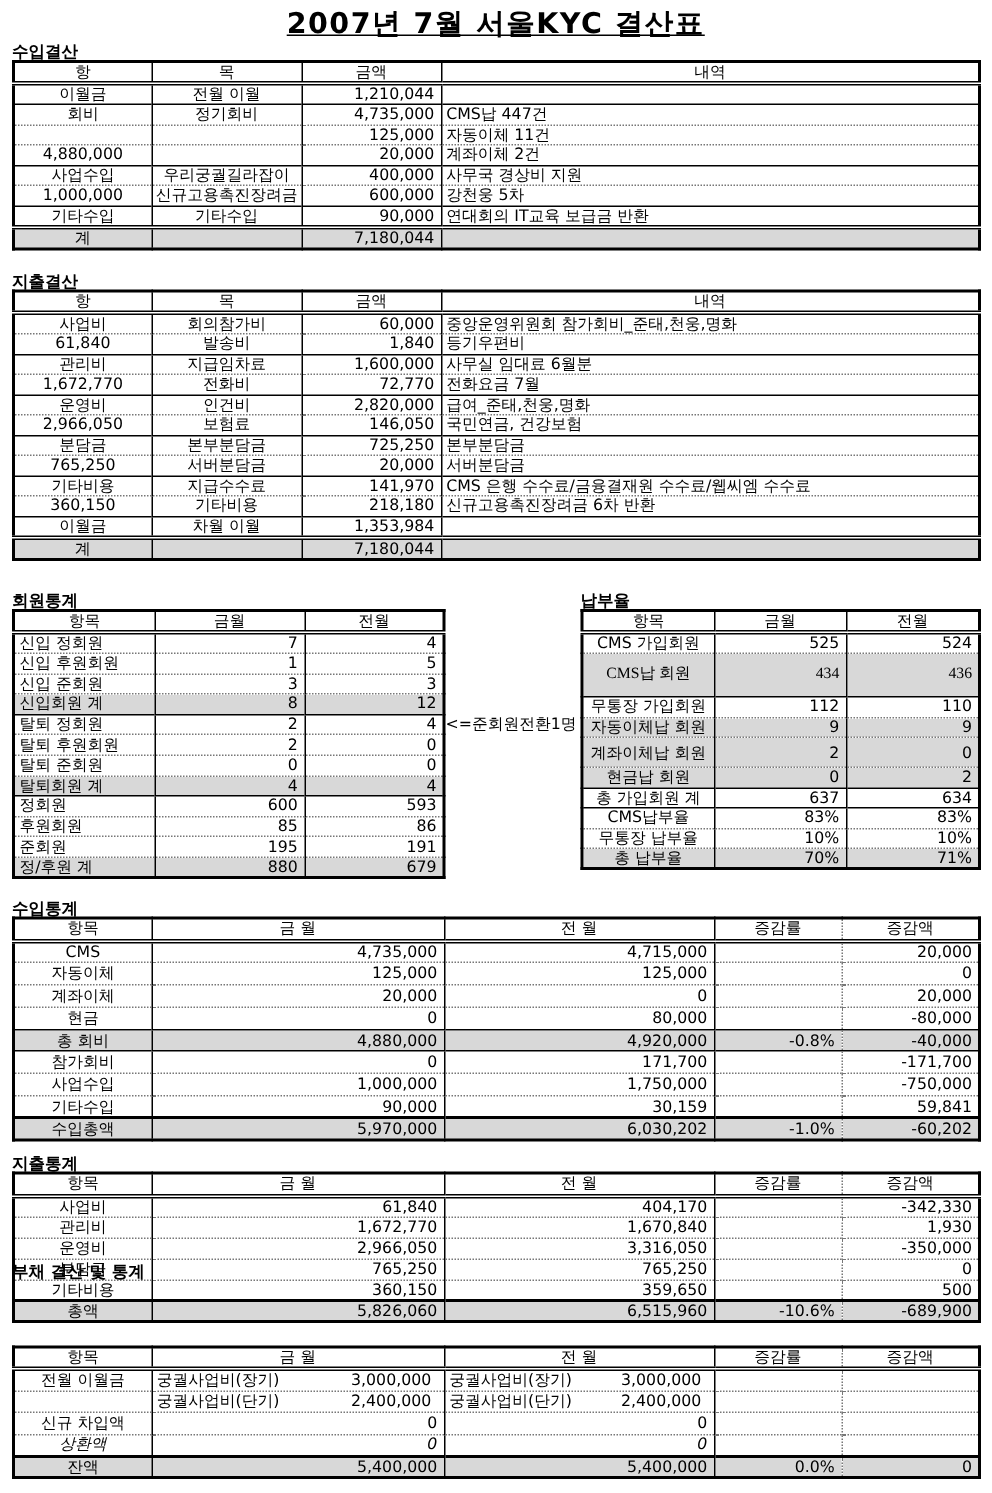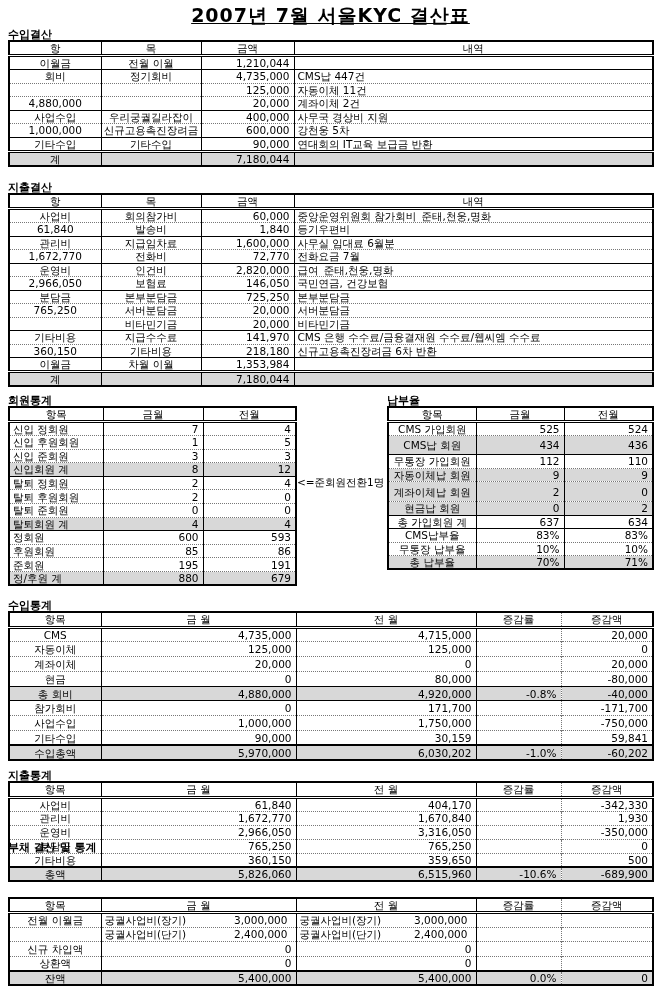--- a/index.html
+++ b/index.html
@@ -167,26 +167,20 @@
             <td class="sp-s al-c">본부분담금</td>
             <td class="sp-s al-r">725,250</td>
             <td class="sp-s al-l">본부분담금</td>
           </tr>
           <tr class="t-d" style="height: 13.5px;">
             <td class="al-c">765,250</td>
             <td class="sp-s al-c">서버분담금</td>
             <td class="sp-s al-r">20,000</td>
             <td class="sp-s al-l">서버분담금</td>
           </tr>
-          <tr class="t-d" style="height: 13.5px;">
-            <td class="al-c"></td>
-            <td class="sp-s al-c">비타민기금</td>
-            <td class="sp-s al-r">20,000</td>
-            <td class="sp-s al-l">비타민기금</td>
-          </tr>
           <tr class="t-s" style="height: 13.5px;">
             <td class="al-c">기타비용</td>
             <td class="sp-s al-c">지급수수료</td>
             <td class="sp-s al-r">141,970</td>
             <td class="sp-s al-l">CMS 은행 수수료/금융결재원 수수료/웹씨엠 수수료</td>
           </tr>
           <tr class="t-d" style="height: 13.5px;">
             <td class="al-c">360,150</td>
             <td class="sp-s al-c">기타비용</td>
             <td class="sp-s al-r">218,180</td>
@@ -302,21 +296,21 @@
             <th class="sp-s">금월</th>
             <th class="sp-s">전월</th>
           </tr>
         </thead>
         <tbody>
           <tr class="t-n" style="height: 13.5px;">
             <td class="al-c">CMS 가입회원</td>
             <td class="sp-s al-r">525</td>
             <td class="sp-s al-r">524</td>
           </tr>
-          <tr class="t-d gray" style="height: 19px;">
+          <tr class="t-d gray" style="height: 29px; font-family: Liberation Serif, serif;">
             <td class="al-c">CMS납 회원</td>
             <td class="sp-s al-r">434</td>
             <td class="sp-s al-r">436</td>
           </tr>
           <tr class="t-s" style="height: 13.5px;">
             <td class="al-c">무통장 가입회원</td>
             <td class="sp-s al-r">112</td>
             <td class="sp-s al-r">110</td>
           </tr>
           <tr class="t-d gray" style="height: 13.5px;">
@@ -567,21 +561,21 @@
             <td class="sp-s al-r"></td>
             <td class="sp-d al-r"></td>
           </tr>
           <tr class="t-d" style="height: 14.6px;">
             <td class="al-c">신규 차입액</td>
             <td class="sp-s al-r">0</td>
             <td class="sp-s al-r">0</td>
             <td class="sp-s al-r"></td>
             <td class="sp-d al-r"></td>
           </tr>
-          <tr class="t-d" style="height: 14.6px;">
+          <tr class="t-d" style="height: 14.6px; font-style: italic;">
             <td class="al-c">상환액</td>
             <td class="sp-s al-r">0</td>
             <td class="sp-s al-r">0</td>
             <td class="sp-s al-r"></td>
             <td class="sp-d al-r"></td>
           </tr>
           <tr class="t-T gray" style="height: 14.6px;">
             <td class="al-c">잔액</td>
             <td class="sp-s al-r">5,400,000</td>
             <td class="sp-s al-r">5,400,000</td>

